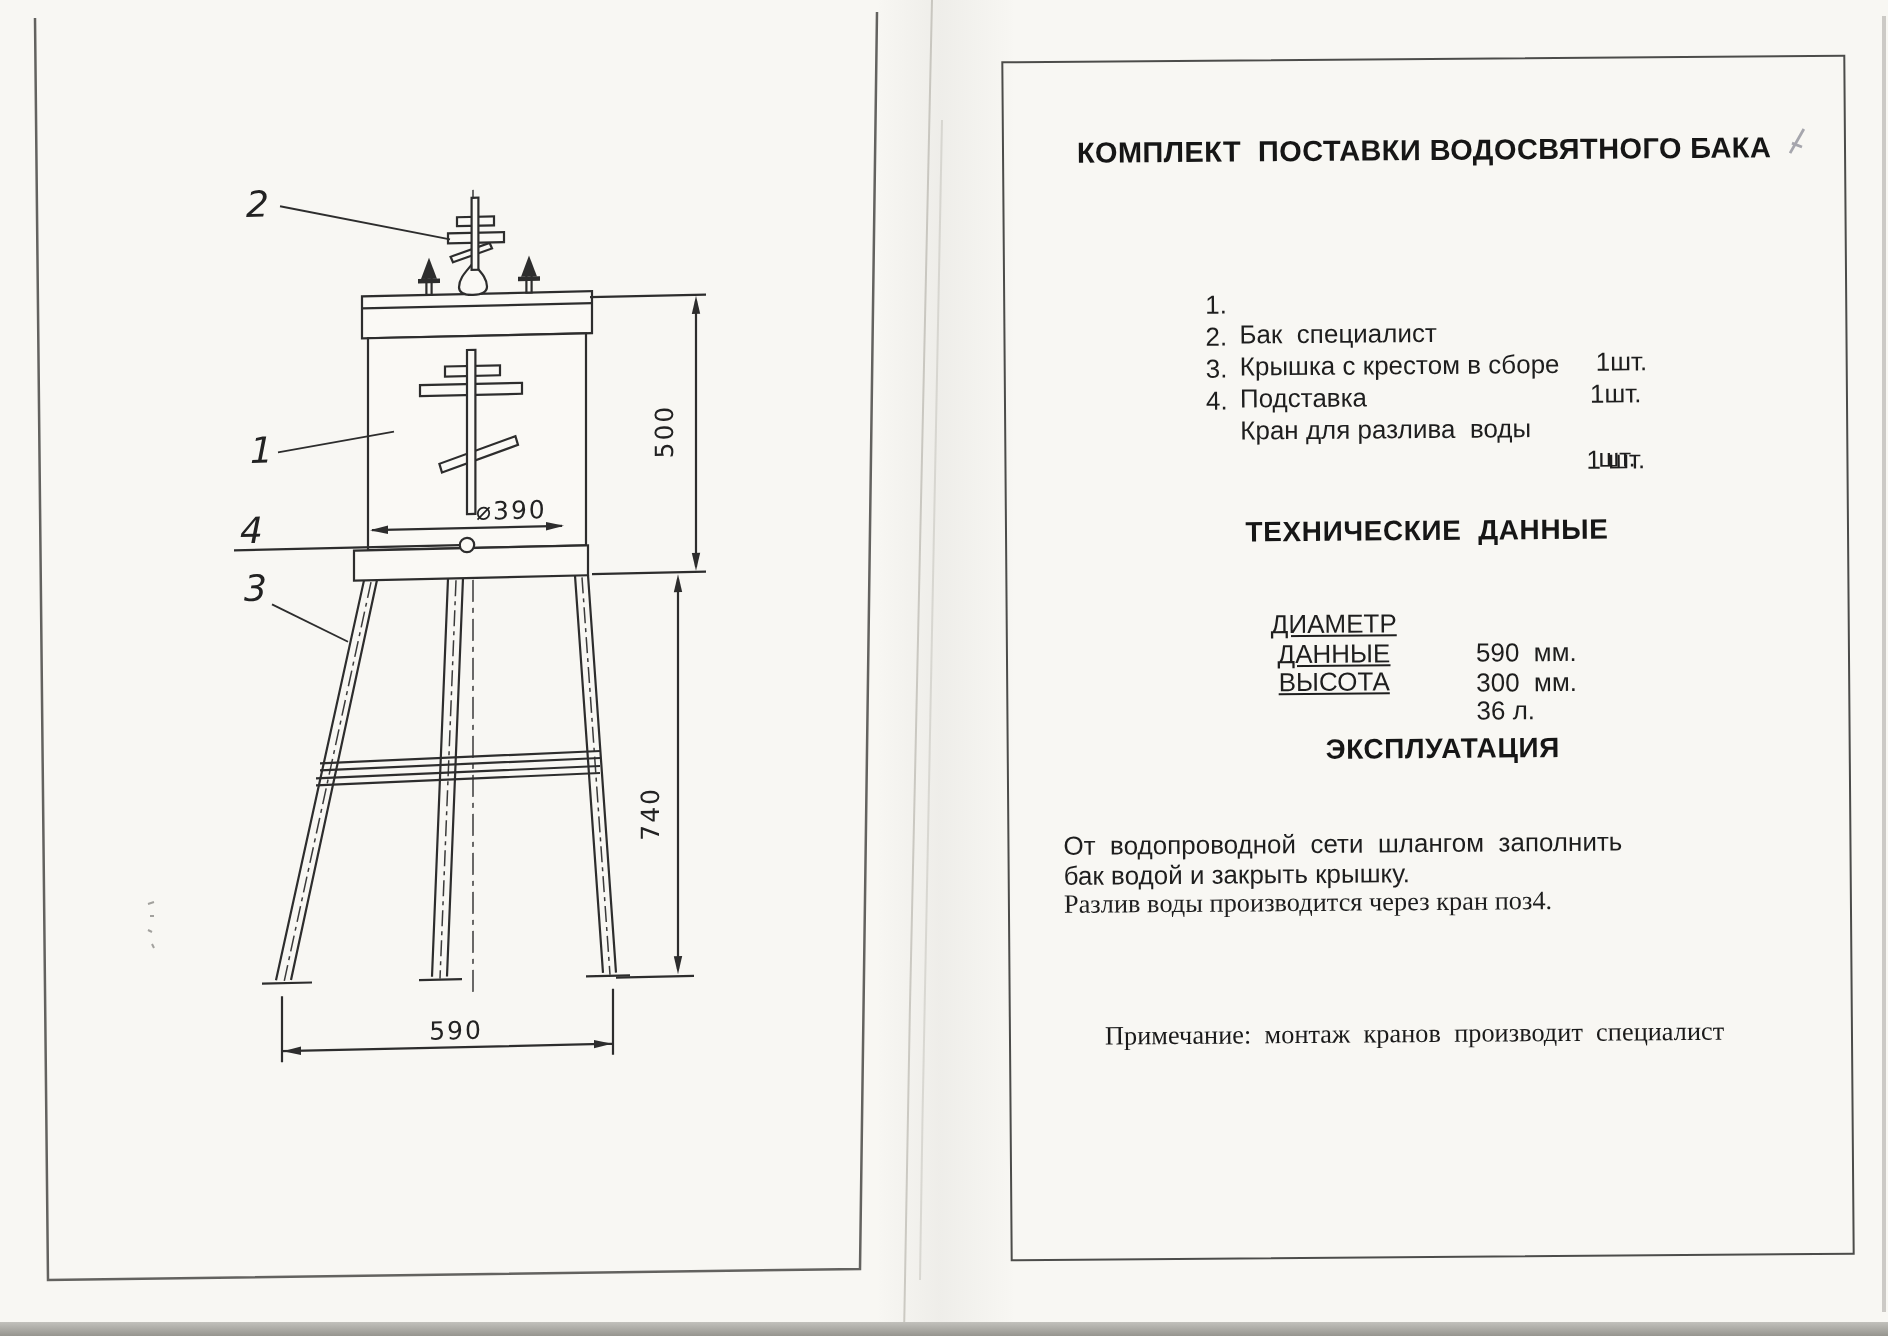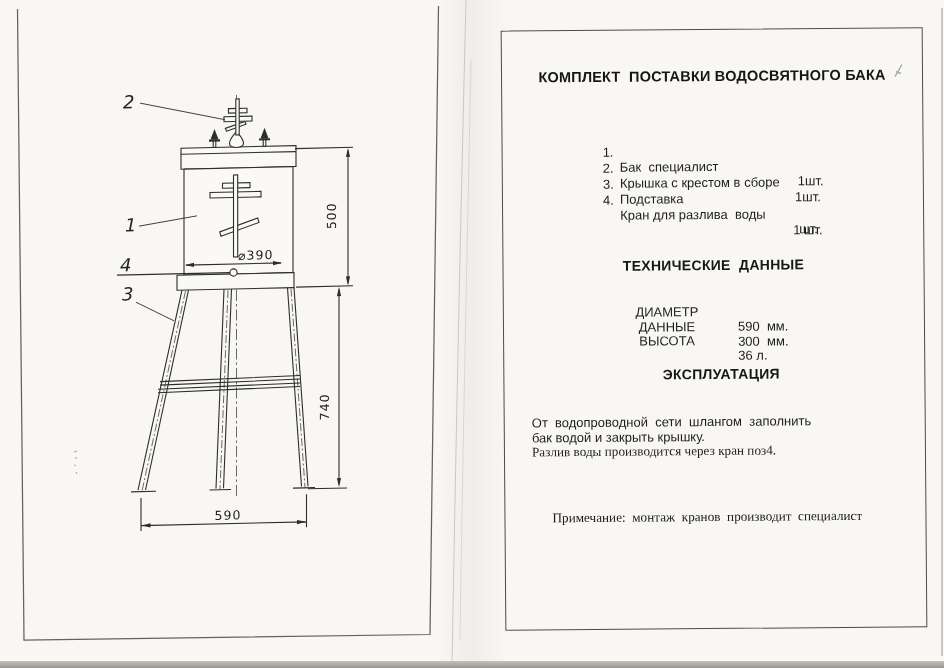--- a/index.html
+++ b/index.html
@@ -57,21 +57,21 @@
   .kit-row:nth-child(1){top:0;}   .kit-row:nth-child(1) .k-qty{left:195px;}
   .kit-row:nth-child(2){top:16px;}.kit-row:nth-child(2) .k-qty{left:192px;}
   .kit-row:nth-child(3){top:32px;}.kit-row:nth-child(3) .k-qty{left:190px;margin-top:17px;}
   .kit-row:nth-child(4){top:48px;}.kit-row:nth-child(4) .k-qty{left:196px;text-align:right;}
   .tech-title{
     top:227px;left:0;width:100%;text-align:center;
     font-weight:bold;font-size:14px;letter-spacing:.3px;color:#161616;
   }
   .tech{top:259px;left:118px;width:240px;height:48px;}
   .tech-row{position:absolute;left:0;height:14.6px;font-size:13px;width:240px;}
-  .tech-row .t-label{position:absolute;left:0;width:90px;text-align:center;}
+  .tech-row .t-label{position:absolute;left:0;width:90px;text-align:center;text-decoration:underline;}
   .tech-row .t-val{position:absolute;left:116px;}
   .tech-row:nth-child(1){top:0;}
   .tech-row:nth-child(2){top:14.6px;}
   .tech-row:nth-child(3){top:29.2px;}
   .oper-title{
     top:336px;left:0;width:100%;text-align:center;padding-left:14px;
     font-weight:bold;font-size:14px;letter-spacing:.3px;color:#161616;box-sizing:border-box;
   }
   .oper{top:384px;left:27px;width:370px;height:48px;}
   .oper-line{position:absolute;left:0;font-size:13px;}

